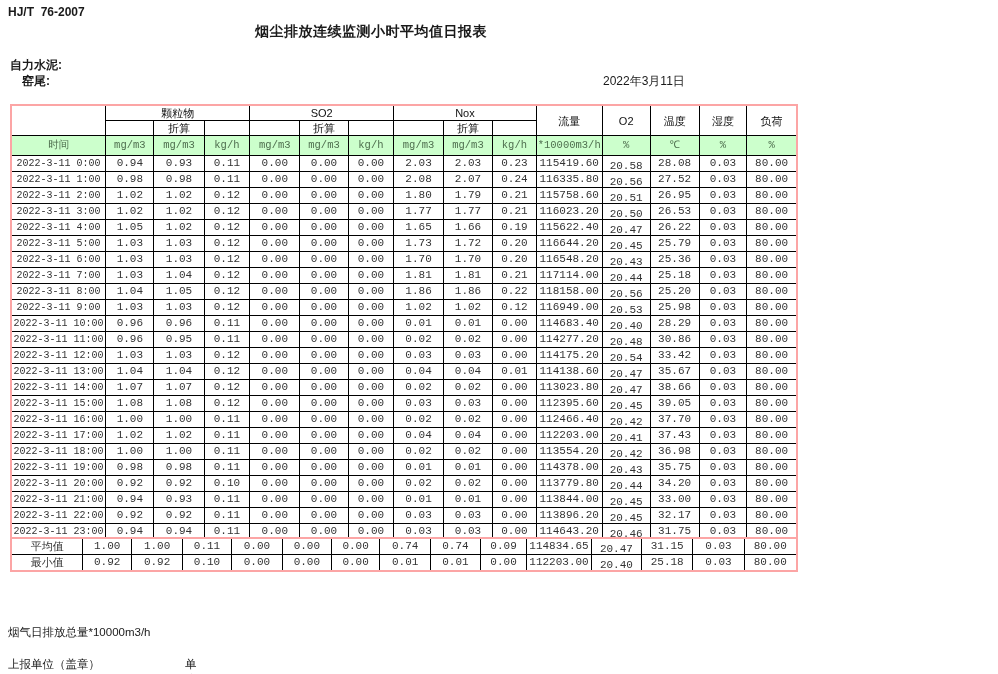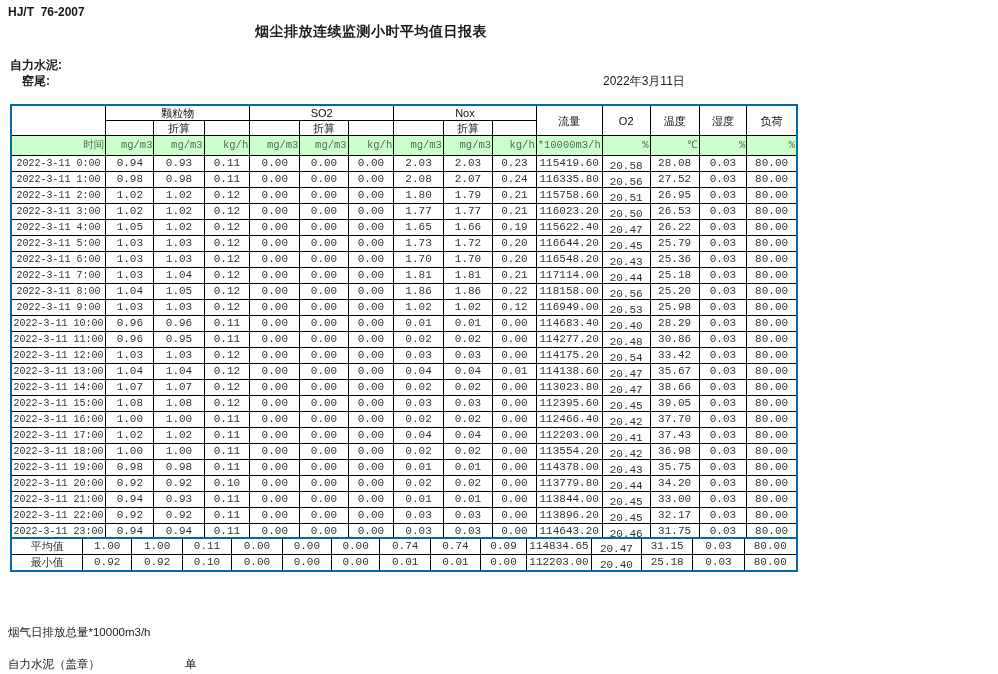--- a/index.html
+++ b/index.html
@@ -11,35 +11,35 @@
   .page { position:relative; width:798px; height:674px; background:#fff; }
 
   .std-no { position:absolute; left:8px; top:5px; font-size:12px; font-weight:bold; white-space:pre; }
   .title  { position:absolute; left:255px; top:23px; font-size:14px; font-weight:bold; letter-spacing:0.5px; }
   .company{ position:absolute; left:10px; top:57px; font-size:12px; font-weight:bold; }
   .station{ position:absolute; left:22px; top:73px; font-size:12px; font-weight:bold; }
   .date   { position:absolute; left:603px; top:73px; font-size:12px; }
 
   table.rep {
     position:absolute; left:10px; table-layout:fixed; border-collapse:collapse;
-    border:2px solid #0369a1; background:#fff;
+    border:2px solid #fca5a5; background:#fff;
     font-family:"Liberation Mono","DejaVu Sans Mono",monospace; font-size:11px;
   }
   table.rep.main { top:104px; }
   table.rep.sum  { top:537px; }
   .rep th, .rep td {
     border:1px solid #000; text-align:center; vertical-align:middle;
     padding:0 1px; height:15px; line-height:15px; overflow:hidden; white-space:nowrap;
     font-weight:normal; color:#333;
   }
   .rep thead tr.h1 th, .rep thead tr.h1 td,
   .rep thead tr.h2 th, .rep thead tr.h2 td { height:14px; line-height:14px; font-family:"Liberation Sans",sans-serif; color:#111; }
   .rep thead tr.green th {
     background:var(--header-fill,#ccffcc); color:#4f6f4f;
-    height:19px; line-height:19px; font-size:10.5px;text-align:right;
+    height:19px; line-height:19px; font-size:10.5px;
   }
   .rep td.time { font-size:10px; }
   .rep td.o2 { vertical-align:top; line-height:10px; padding-top:5px; }
   .rep tr.spacer td { height:8px; line-height:8px; }
   .rep td.label-left { text-align:left; padding-left:3px; font-size:11px; }
   .rep td.slabel { font-size:11px; font-family:"Liberation Sans",sans-serif; }
 
   .foot1 { position:absolute; left:8px; top:625px; font-size:11.5px; }
   .foot2 { position:absolute; left:8px; top:657px; font-size:11.5px; }
   .foot2 .unit { position:absolute; left:177px; top:0; }
@@ -594,17 +594,17 @@
           <td class="o2">20.40</td>
           <td>25.18</td>
           <td>0.03</td>
           <td>80.00</td>
         </tr>
       </tbody>
   </table>
 
   <div class="foot1">烟气日排放总量*10000m3/h</div>
   <div class="foot2">
-    <span>自力水泥（盖章）</span>
+    <span>上报单位（盖章）</span>
     <span class="unit">单位</span>
   </div>
 
 </div>
 
 </body></html>

